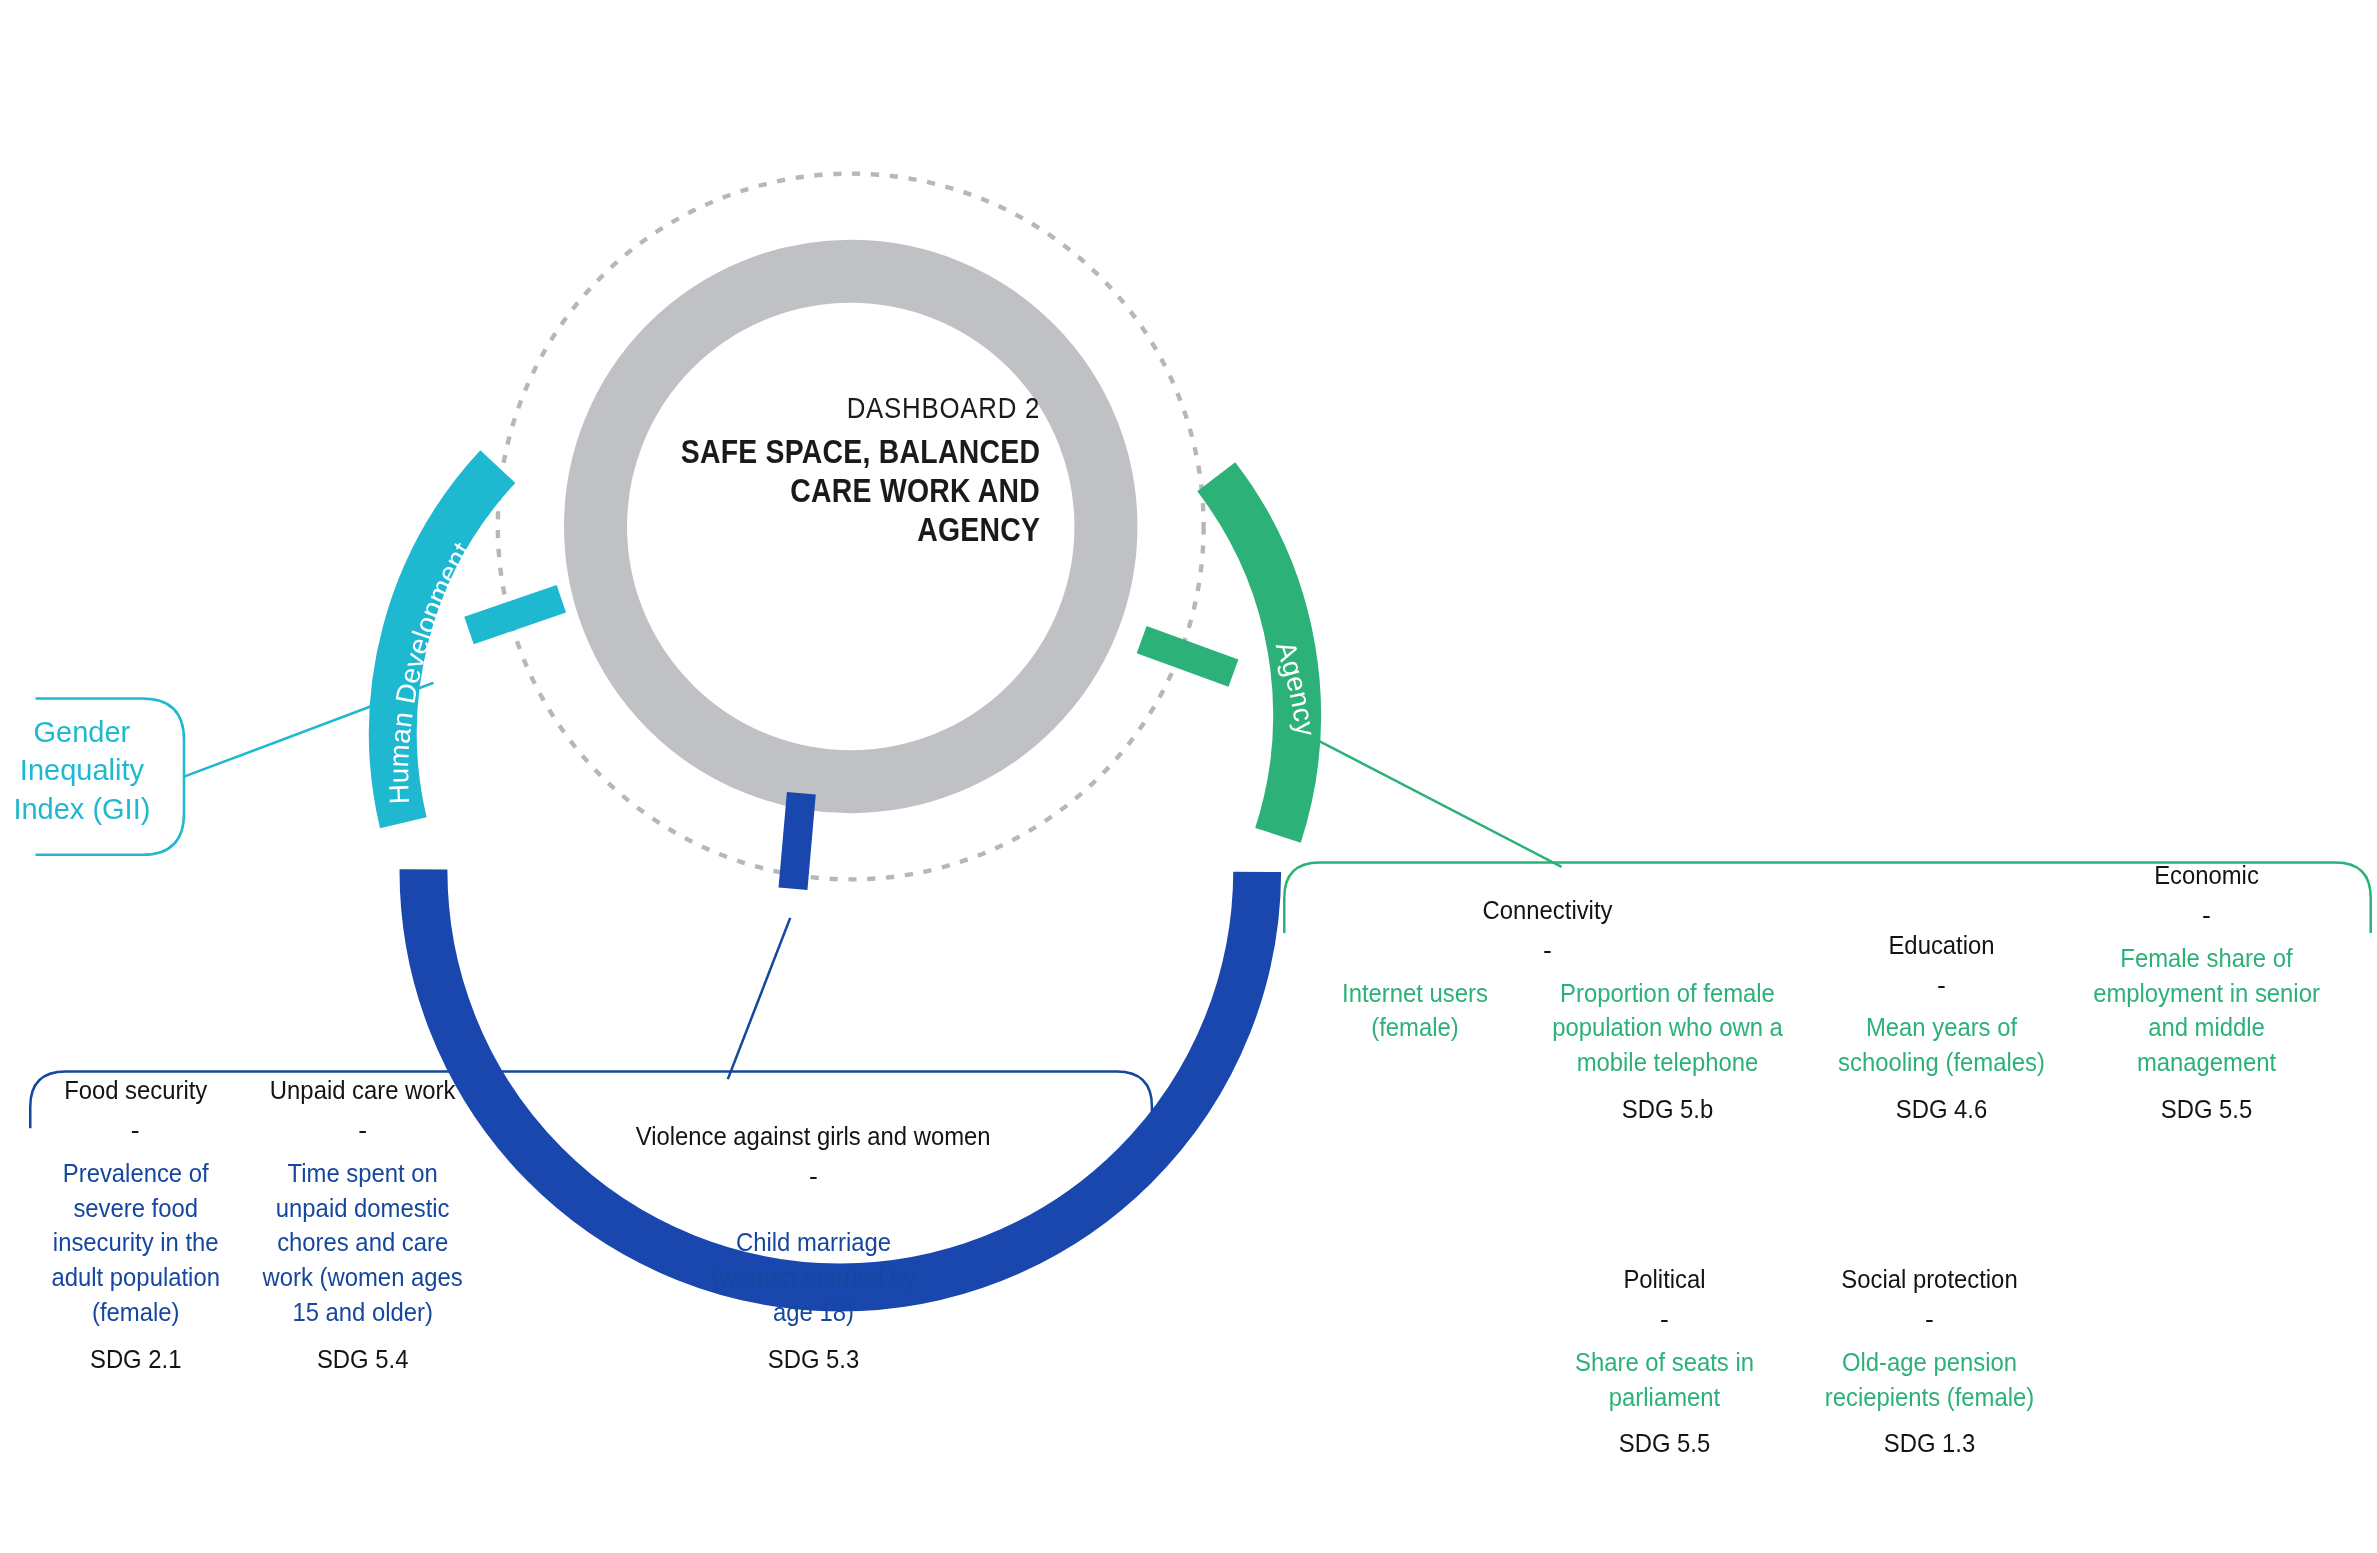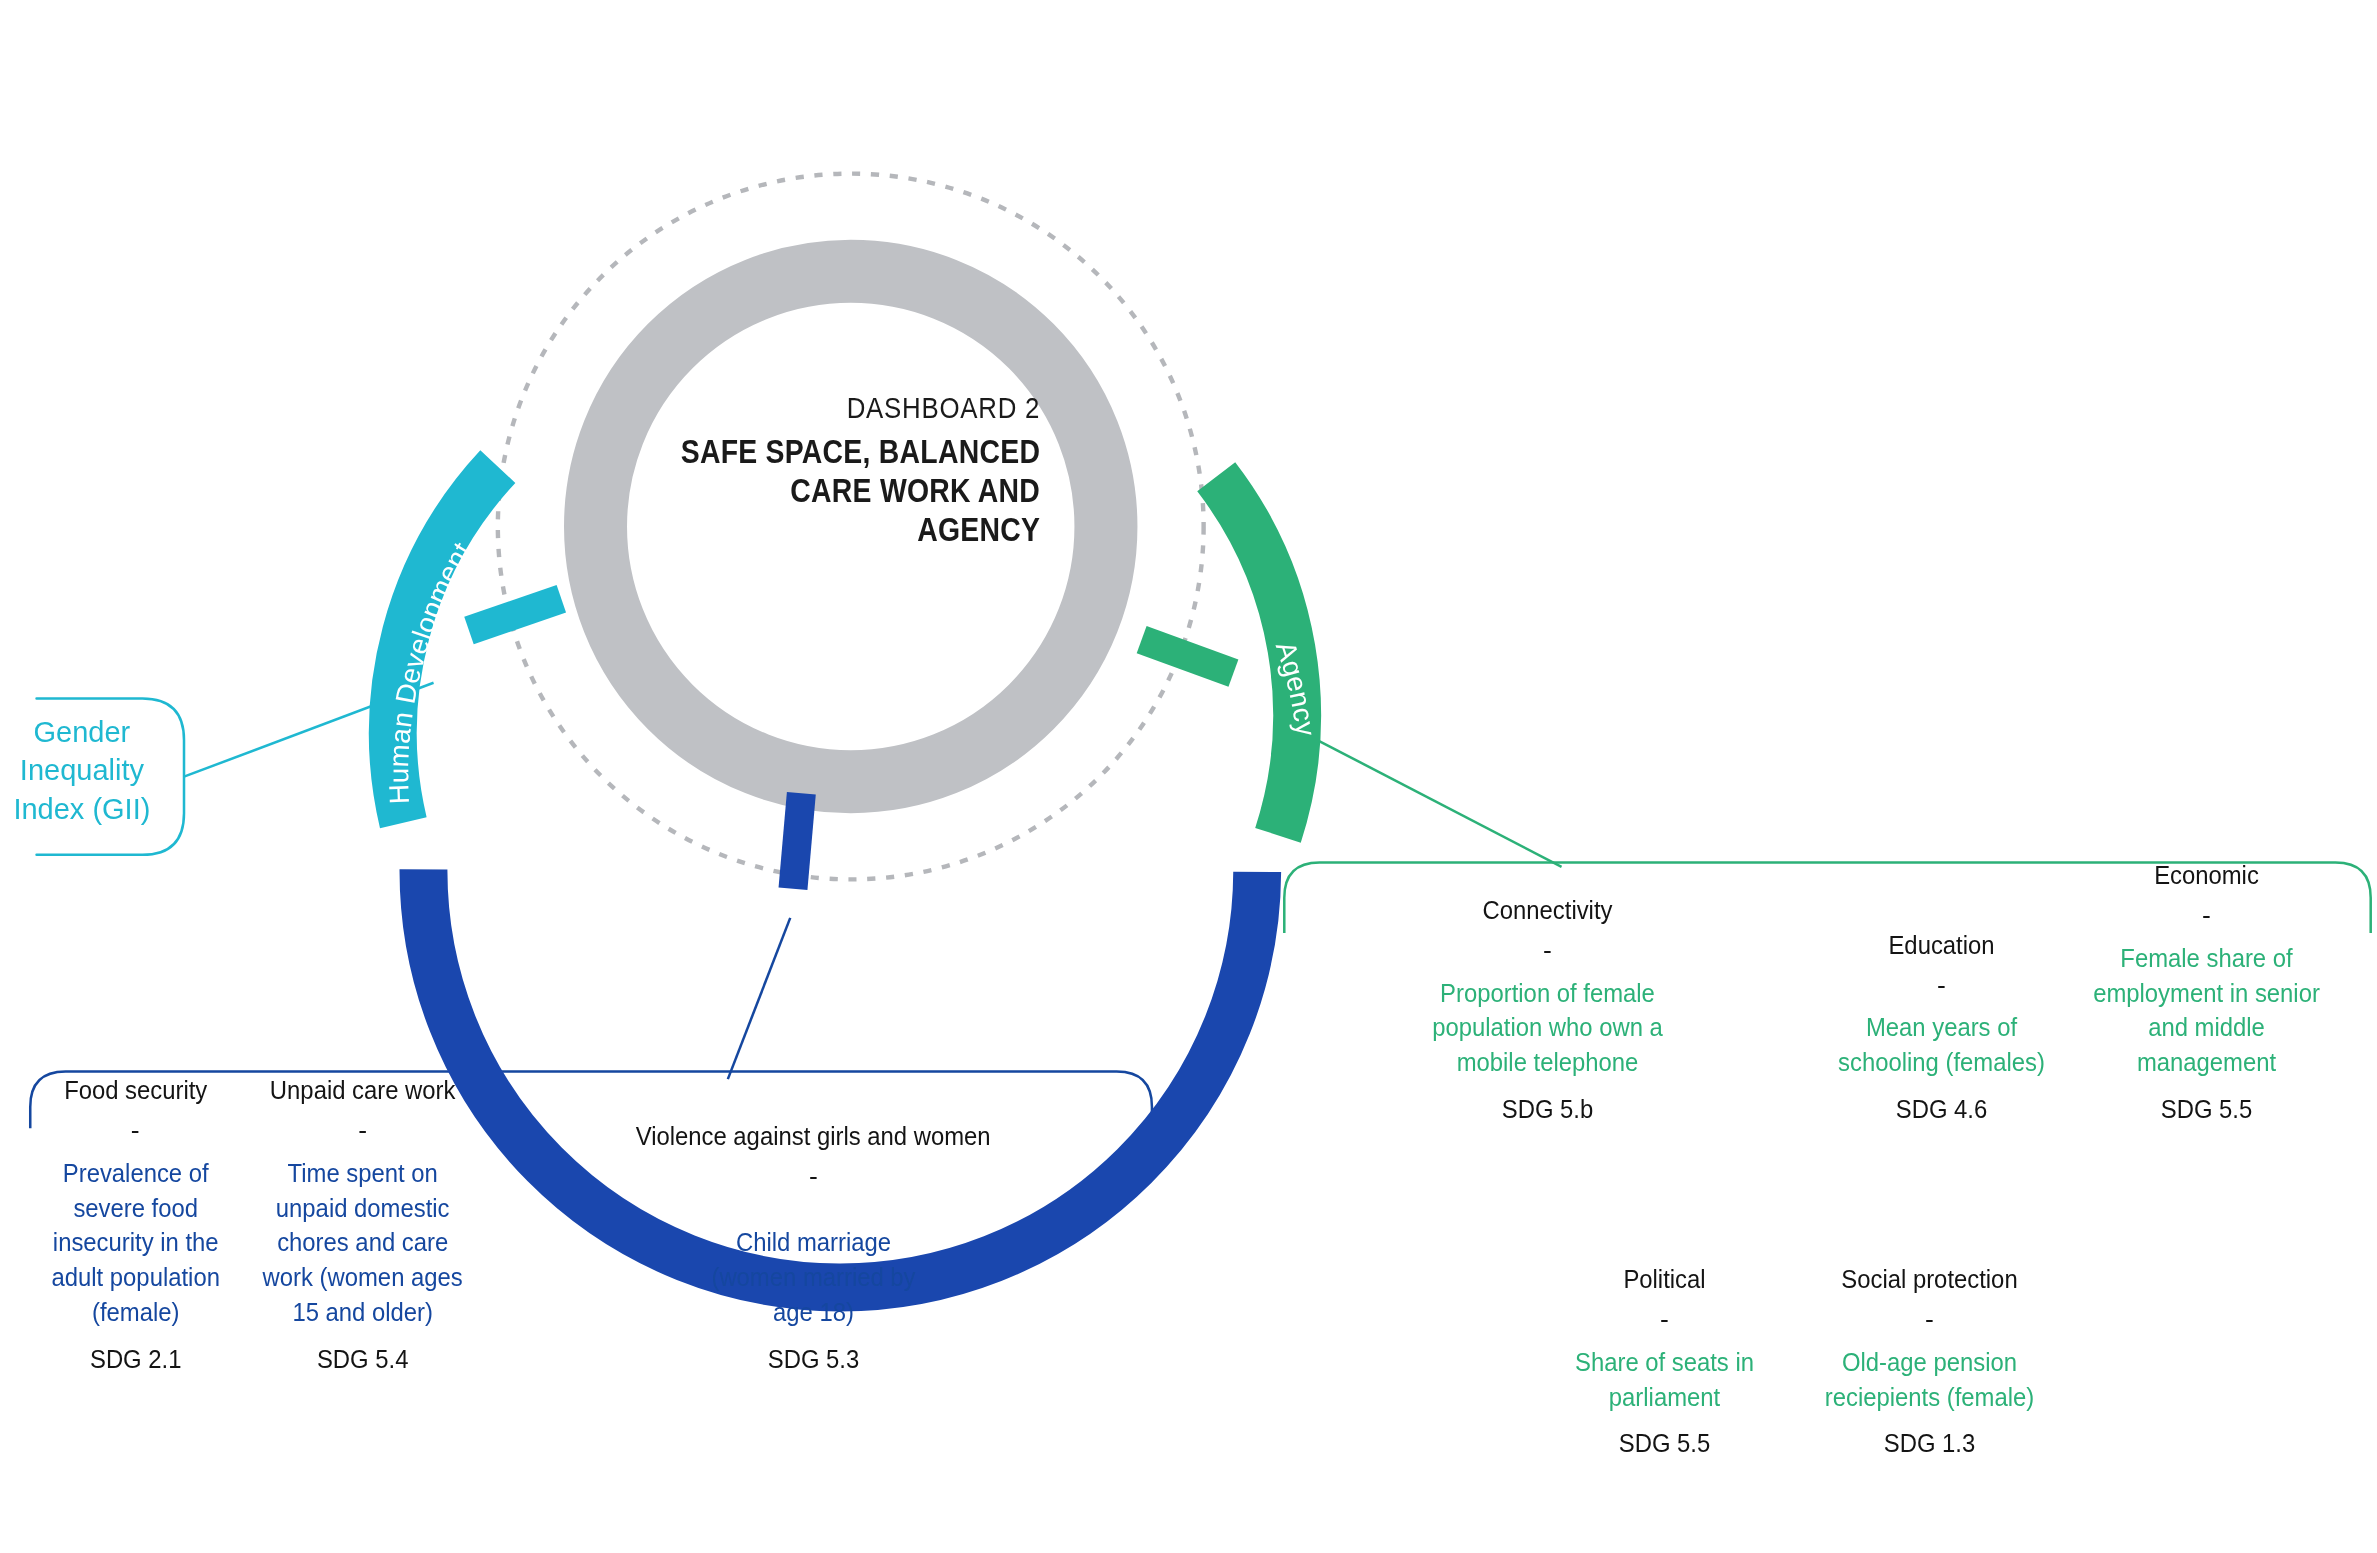--- a/index.html
+++ b/index.html
@@ -168,20 +168,24 @@
     </div>
   </div>
 
   <div class="callout" id="green-group">
     <div class="cols">
 
       <div class="col" style="width:523px;">
         <div class="cat">Connectivity</div>
         <div class="dash">-</div>
         <div style="display:flex;align-items:flex-start;justify-content:center;">
+          <div style="width:240px;">
+            <div class="ind green">Internet users (female)</div>
+            <div class="sdg"></div>
+          </div>
           <div style="width:265px;">
             <div class="ind green">Proportion of female population who own a mobile telephone</div>
             <div class="sdg">SDG 5.b</div>
           </div>
         </div>
       </div>
 
       <div class="col" style="width:265px;margin-top:36px;">
         <div class="cat">Education</div>
         <div class="dash">-</div>

